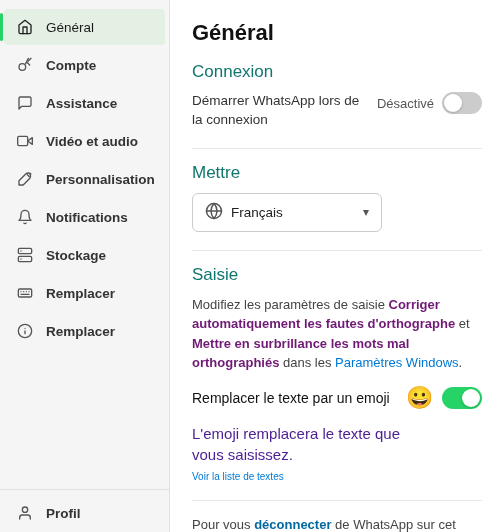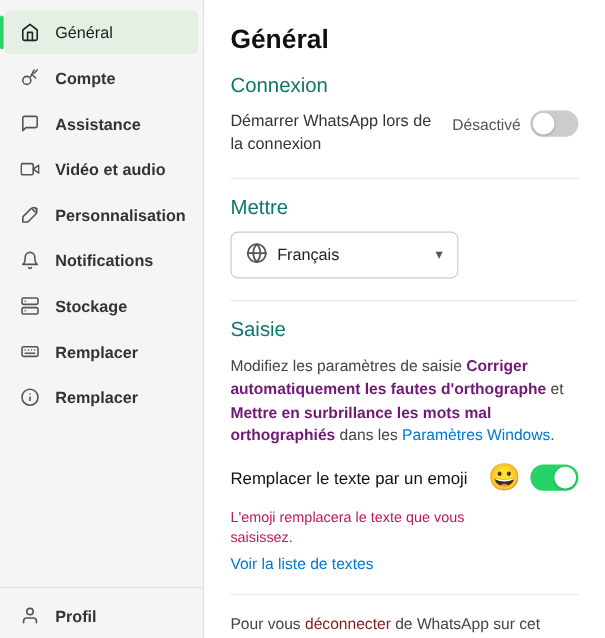--- a/index.html
+++ b/index.html
@@ -208,42 +208,42 @@
     }
     .emoji-icon {
       font-size: 22px;
     }
     .emoji-right {
       display: flex;
       align-items: center;
       gap: 8px;
     }
     .emoji-desc {
-      font-size: 12px;
-      color: #be185d;
+      font-size: 15px;
+      color: #4c1d95;
       margin-bottom: 6px;
       max-width: 210px;
       line-height: 1.4;
     }
     .voir-liste {
-      font-size: 13px;
+      font-size: 10px;
       color: #0078d4;
       text-decoration: none;
       display: block;
       margin-bottom: 14px;
     }
 
     .disconnect-text {
       font-size: 13px;
       color: #444;
       line-height: 1.5;
     }
     .disconnect-text b {
-      font-weight: 400;
-      color: #7f1d1d;
+      font-weight: 700;
+      color: #0369a1;
     }
     .disconnect-text a {
       color: #0078d4;
       text-decoration: none;
     }
 
     
     .divider {
       height: 1px;
       background: #e8e8e8;

